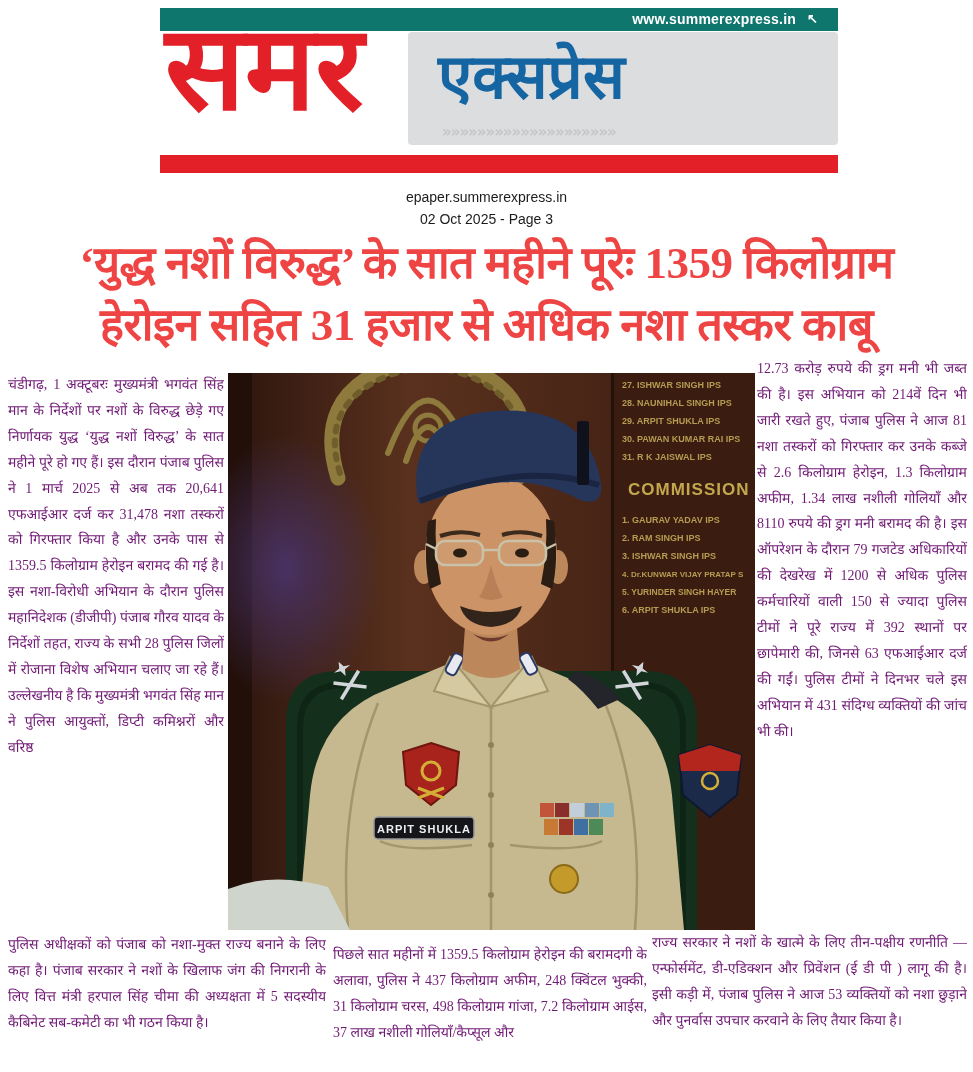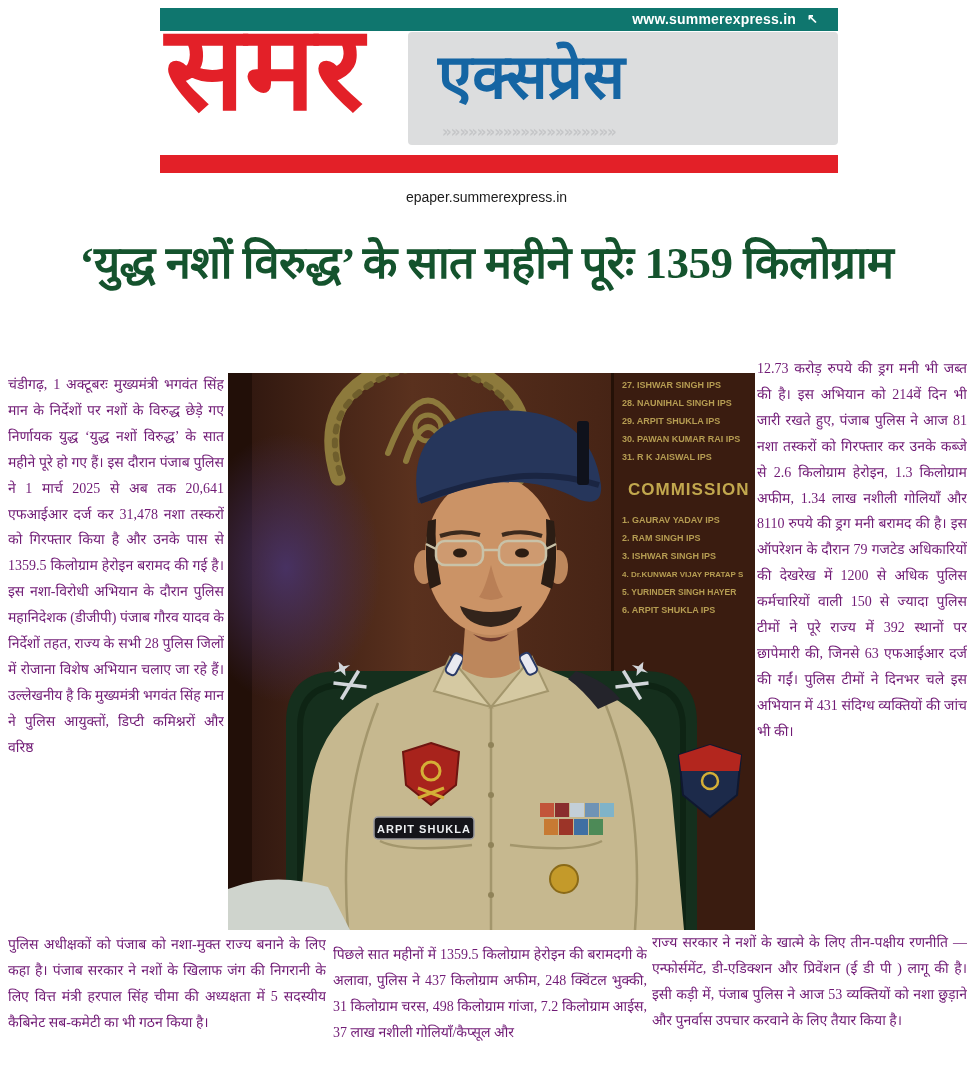--- a/index.html
+++ b/index.html
@@ -16,21 +16,21 @@
   .mh-sub { position: absolute; left: 30px; top: 14px; color: #1565a3; font-weight: 900; font-size: 62px; line-height: 1; font-family: "DejaVu Sans", sans-serif; }
   .mh-chevrons { position: absolute; left: 34px; bottom: 4px; color: #c5c6c8; font-weight: bold; font-size: 15px; letter-spacing: -1px; font-family: "DejaVu Sans", sans-serif; }
   .mh-main { position: absolute; left: 5px; top: -22px; color: #e32028; font-weight: 900; font-size: 118px; line-height: 1.4; font-family: "DejaVu Sans", sans-serif; z-index: 2; }
   .mh-botbar { position: absolute; left: 0; top: 147px; width: 678px; height: 18px; background: #e32028; }
 
   
   .meta { position: absolute; left: 0; top: 186px; width: 973px; text-align: center; font-family: "Liberation Sans", sans-serif; color: #1c1c1c; }
   .meta div { font-size: 14px; line-height: 22px; }
 
   
-  .headline { position: absolute; left: 0; top: 232px; width: 973px; text-align: center; font-weight: 800; color: #14532d; font-size: 45px; line-height: 62px; letter-spacing: -0.5px; }
+  .headline { position: absolute; left: 0; top: 232px; width: 973px; text-align: center; font-weight: 800; color: #ef4444; font-size: 45px; line-height: 62px; letter-spacing: -0.5px; }
 
   
   .col { position: absolute; font-size: 14px; line-height: 25.9px; color: #701a75; text-align: justify; overflow: hidden; }
   .col-left-top    { left: 8px;   top: 372px; width: 216px; height: 560px; }
   .col-right-top   { left: 757px; top: 356px; width: 210px; height: 560px; }
   .col-left-bot    { left: 8px;   top: 932px; width: 318px; height: 140px; }
   .col-mid-bot     { left: 333px; top: 942px; width: 314px; height: 130px; }
   .col-right-bot   { left: 652px; top: 930px; width: 315px; height: 142px; }
 
   
@@ -50,24 +50,26 @@
     <div class="mh-graybox">
       <div class="mh-sub">एक्सप्रेस</div>
       <div class="mh-chevrons">»»»»»»»»»»»»»»»»»»»»</div>
     </div>
     <div class="mh-main">समर</div>
     <div class="mh-botbar"></div>
   </div>
 
   <div class="meta">
     <div>epaper.summerexpress.in</div>
+    <div>02 Oct 2025 - Page 3</div>
   </div>
 
   <div class="headline">
     <div>‘युद्ध नशों विरुद्ध’ के सात महीने पूरेः 1359 किलोग्राम</div>
+    <div>हेरोइन सहित 31 हजार से अधिक नशा तस्कर काबू</div>
   </div>
 
   <div class="col col-left-top">चंडीगढ़, 1 अक्टूबरः मुख्यमंत्री भगवंत सिंह मान के निर्देशों पर नशों के विरुद्ध छेड़े गए निर्णायक युद्ध ‘युद्ध नशों विरुद्ध’ के सात महीने पूरे हो गए हैं। इस दौरान पंजाब पुलिस ने 1 मार्च 2025 से अब तक 20,641 एफआईआर दर्ज कर 31,478 नशा तस्करों को गिरफ्तार किया है और उनके पास से 1359.5 किलोग्राम हेरोइन बरामद की गई है। इस नशा-विरोधी अभियान के दौरान पुलिस महानिदेशक (डीजीपी) पंजाब गौरव यादव के निर्देशों तहत, राज्य के सभी 28 पुलिस जिलों में रोजाना विशेष अभियान चलाए जा रहे हैं। उल्लेखनीय है कि मुख्यमंत्री भगवंत सिंह मान ने पुलिस आयुक्तों, डिप्टी कमिश्नरों और वरिष्ठ</div>
   <div class="col col-right-top">12.73 करोड़ रुपये की ड्रग मनी भी जब्त की है। इस अभियान को 214वें दिन भी जारी रखते हुए, पंजाब पुलिस ने आज 81 नशा तस्करों को गिरफ्तार कर उनके कब्जे से 2.6 किलोग्राम हेरोइन, 1.3 किलोग्राम अफीम, 1.34 लाख नशीली गोलियाँ और 8110 रुपये की ड्रग मनी बरामद की है। इस ऑपरेशन के दौरान 79 गजटेड अधिकारियों की देखरेख में 1200 से अधिक पुलिस कर्मचारियों वाली 150 से ज्यादा पुलिस टीमों ने पूरे राज्य में 392 स्थानों पर छापेमारी की, जिनसे 63 एफआईआर दर्ज की गईं। पुलिस टीमों ने दिनभर चले इस अभियान में 431 संदिग्ध व्यक्तियों की जांच भी की।</div>
   <div class="col col-left-bot">पुलिस अधीक्षकों को पंजाब को नशा-मुक्त राज्य बनाने के लिए कहा है। पंजाब सरकार ने नशों के खिलाफ जंग की निगरानी के लिए वित्त मंत्री हरपाल सिंह चीमा की अध्यक्षता में 5 सदस्यीय कैबिनेट सब-कमेटी  का भी गठन किया है।</div>
   <div class="col col-mid-bot">पिछले सात महीनों में 1359.5 किलोग्राम हेरोइन की बरामदगी के अलावा, पुलिस ने 437 किलोग्राम अफीम, 248 क्विंटल भुक्की, 31 किलोग्राम चरस, 498 किलोग्राम गांजा, 7.2 किलोग्राम आईस, 37 लाख नशीली गोलियाँ/कैप्सूल और</div>
   <div class="col col-right-bot">राज्य सरकार ने नशों के खात्मे के लिए तीन-पक्षीय रणनीति — एन्फोर्समेंट, डी-एडिक्शन और प्रिवेंशन (ई डी पी ) लागू की है। इसी कड़ी में, पंजाब पुलिस ने आज 53 व्यक्तियों को नशा छुड़ाने और पुनर्वास उपचार करवाने के लिए तैयार किया है।</div>
 
   <div class="photo">
     <svg viewBox="0 0 527 557" width="527" height="557">

